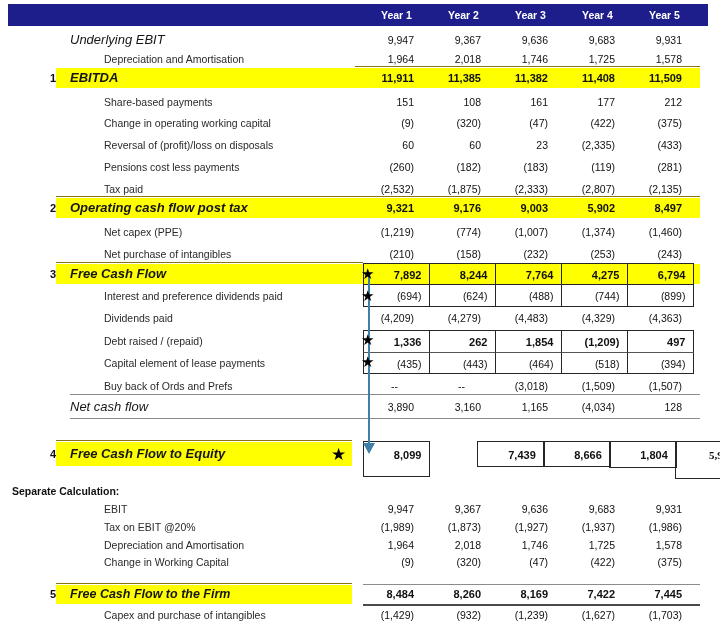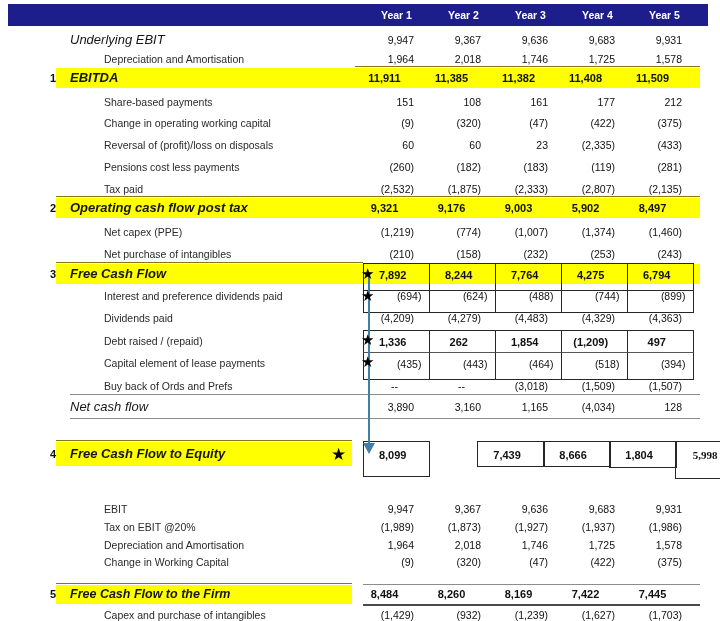--- a/index.html
+++ b/index.html
@@ -133,29 +133,29 @@
   }
   .v {
     flex: 0 0 67px;
     font-size: 10.5px;
     text-align: right;
     padding-right: 8px;
     box-sizing: border-box;
     line-height: 22px;
     color: #111;
   }
-  .v.bold { font-weight: bold; font-size: 11px; text-align: center; }
+  .v.bold { font-weight: bold; font-size: 11px; }
 
   
   .vals.boxed { left: 363px; width: 337px; }
   .vals.boxed .v {
     flex: 0 0 67.4px;
     border: 1.4px solid #262626;
     border-right-width: 1.4px;
-    height: 28px;
+    height: 22px;
     background: transparent;
     margin-left: -1.4px;
   }
   .vals.boxed .v:first-child { margin-left: 0; }
   .vals.boxed.nobottom .v { border-bottom: none; }
   .vals.boxed.notop .v { border-top: none; }
   .vals.boxed.midline .v { border-top: 1px solid #555; }
 
   
   .rule {
@@ -456,20 +456,21 @@
     <span class="star" style="left:331px; top:5px; font-size:17px;">★</span>
     <div class="vals boxed" style="height:26px;">
       <span class="v bold" style="height:36px; line-height:26px;">8,099</span>
       <span class="v bold" style="height:26px; line-height:26px;margin-left:47px;">7,439</span>
       <span class="v bold" style="height:26px; line-height:26px;">8,666</span>
       <span class="v bold" style="height:27px; line-height:26px;">1,804</span>
       <span class="v bold" style="height:38px; line-height:26px;font-family:Liberation Serif, serif;">5,998</span>
     </div>
   </div>
 
+  <div class="sep-title" style="top:482px;">Separate Calculation:</div>
 
   <div class="row srow" style="top:500px;">
     <span class="label lv2 lbl-minor">EBIT</span>
     <div class="vals">
       <span class="v">9,947</span>
       <span class="v">9,367</span>
       <span class="v">9,636</span>
       <span class="v">9,683</span>
       <span class="v">9,931</span>
     </div>

